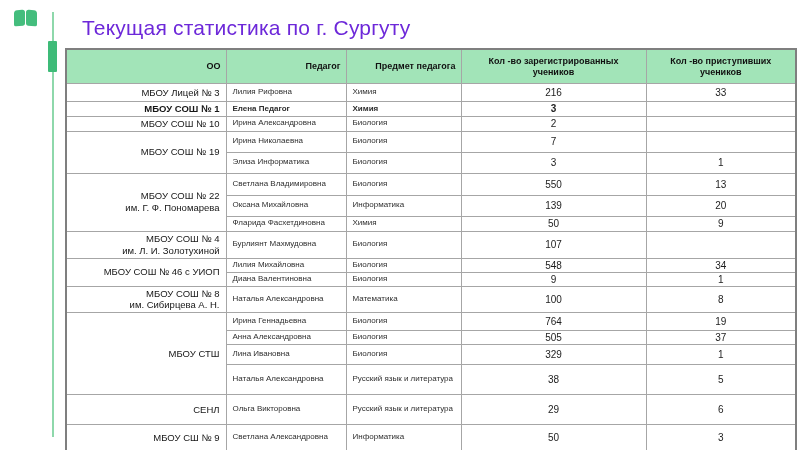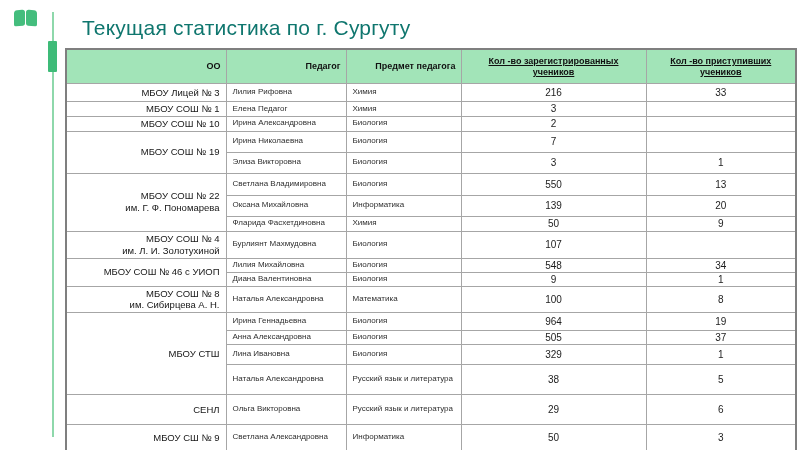--- a/index.html
+++ b/index.html
@@ -14,48 +14,48 @@
   .logo{position:absolute;left:14px;top:10px;width:24px;height:17px;display:flex;gap:1px;}
   .logo .pane{width:11px;height:16px;background:#44bd7d;border-radius:3px 3px 2px 2px;}
   .logo .pane.left{transform:skewY(-4deg);}
   .logo .pane.right{transform:skewY(4deg);}
   
   .vline{position:absolute;left:52px;top:12px;width:2px;height:425px;background:#8ed8ab;}
   .vseg{position:absolute;left:48px;top:41px;width:9px;height:31px;background:#3ebb78;border-radius:1px;}
   
   .title{
     position:absolute;left:82px;top:16px;
-    font-size:21px;color:#0f766e;letter-spacing:0.2px;
+    font-size:21px;color:#6d28d9;letter-spacing:0.2px;
   }
   
   .tbl-wrap{position:absolute;left:65px;top:48px;width:730px;}
   table{
     border-collapse:collapse;width:730px;
     border:2px solid #7f7f7f;
     table-layout:fixed;
   }
   th,td{
     border:1px solid #a6a6a6;
     vertical-align:middle;
     overflow:hidden;
   }
   thead th{
     background:#a2e4b8;
     font-size:9px;font-weight:bold;color:#111;
     padding:3px 5px;height:27px;line-height:1.2;
     text-align:right;
   }
-  thead th:nth-child(4), thead th:nth-child(5){text-align:center;text-decoration:underline;}
+  thead th:nth-child(4), thead th:nth-child(5){text-align:center;}
   td{padding:1px 6px;color:#1c1c1c;}
   td.org-cell{font-size:9.5px;color:#161616;white-space:pre-line;line-height:1.25;text-align:right;}
   td.teacher-cell, td.subject-cell{font-size:8px;color:#2e2e2e;line-height:1.1;}
   td.registered-cell, td.started-cell{font-size:10px;text-align:center;}
   
   tbody tr:nth-child(1){height:18px;}
-  tbody tr:nth-child(2){height:14px;}
+  tbody tr:nth-child(2){height:14px;font-weight:bold;}
   tbody tr:nth-child(3){height:14px;padding-left:41px;}
   tbody tr:nth-child(4){height:21px;}
   tbody tr:nth-child(5){height:21px;}
   tbody tr:nth-child(6){height:22px;}
   tbody tr:nth-child(7){height:21px;padding-left:26px;}
   tbody tr:nth-child(8){height:15px;}
   tbody tr:nth-child(9){height:23px;}
   tbody tr:nth-child(10){height:14px;}
   tbody tr:nth-child(11){height:14px;}
   tbody tr:nth-child(12){height:24px;}
@@ -119,21 +119,21 @@
           <td class="started-cell"></td>
         </tr>
         <tr>
           <td class="org-cell" rowspan="2">МБОУ СОШ № 19</td>
           <td class="teacher-cell">Ирина Николаевна</td>
           <td class="subject-cell">Биология</td>
           <td class="registered-cell">7</td>
           <td class="started-cell"></td>
         </tr>
         <tr>
-          <td class="teacher-cell">Элиза Викторовна</td>
+          <td class="teacher-cell">Элиза Информатика</td>
           <td class="subject-cell">Биология</td>
           <td class="registered-cell">3</td>
           <td class="started-cell">1</td>
         </tr>
         <tr>
           <td class="org-cell" rowspan="3">МБОУ СОШ № 22
 им. Г. Ф. Пономарева</td>
           <td class="teacher-cell">Светлана Владимировна</td>
           <td class="subject-cell">Биология</td>
           <td class="registered-cell">550</td>
@@ -177,21 +177,21 @@
 им. Сибирцева А. Н.</td>
           <td class="teacher-cell">Наталья Александровна</td>
           <td class="subject-cell">Математика</td>
           <td class="registered-cell">100</td>
           <td class="started-cell">8</td>
         </tr>
         <tr>
           <td class="org-cell" rowspan="4">МБОУ СТШ</td>
           <td class="teacher-cell">Ирина Геннадьевна</td>
           <td class="subject-cell">Биология</td>
-          <td class="registered-cell">964</td>
+          <td class="registered-cell">764</td>
           <td class="started-cell">19</td>
         </tr>
         <tr>
           <td class="teacher-cell">Анна Александровна</td>
           <td class="subject-cell">Биология</td>
           <td class="registered-cell">505</td>
           <td class="started-cell">37</td>
         </tr>
         <tr>
           <td class="teacher-cell">Лина Ивановна</td>

